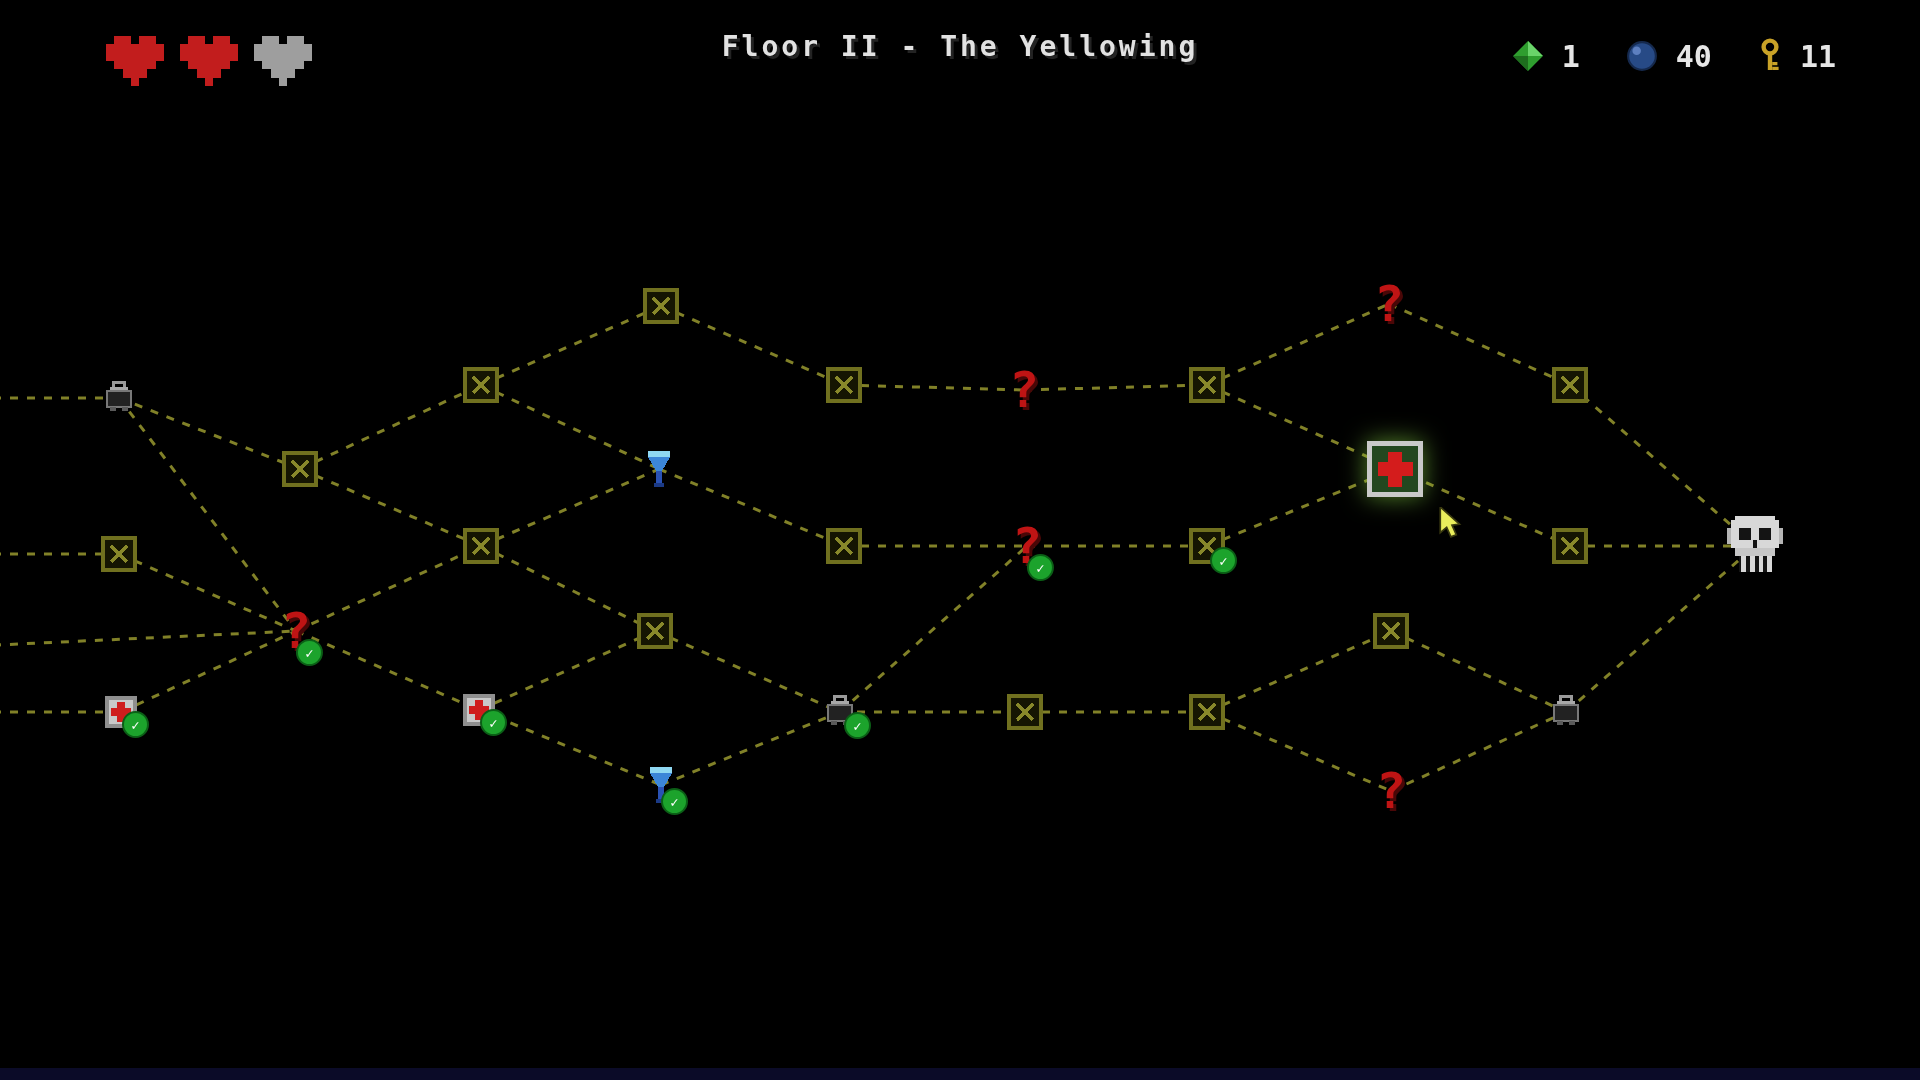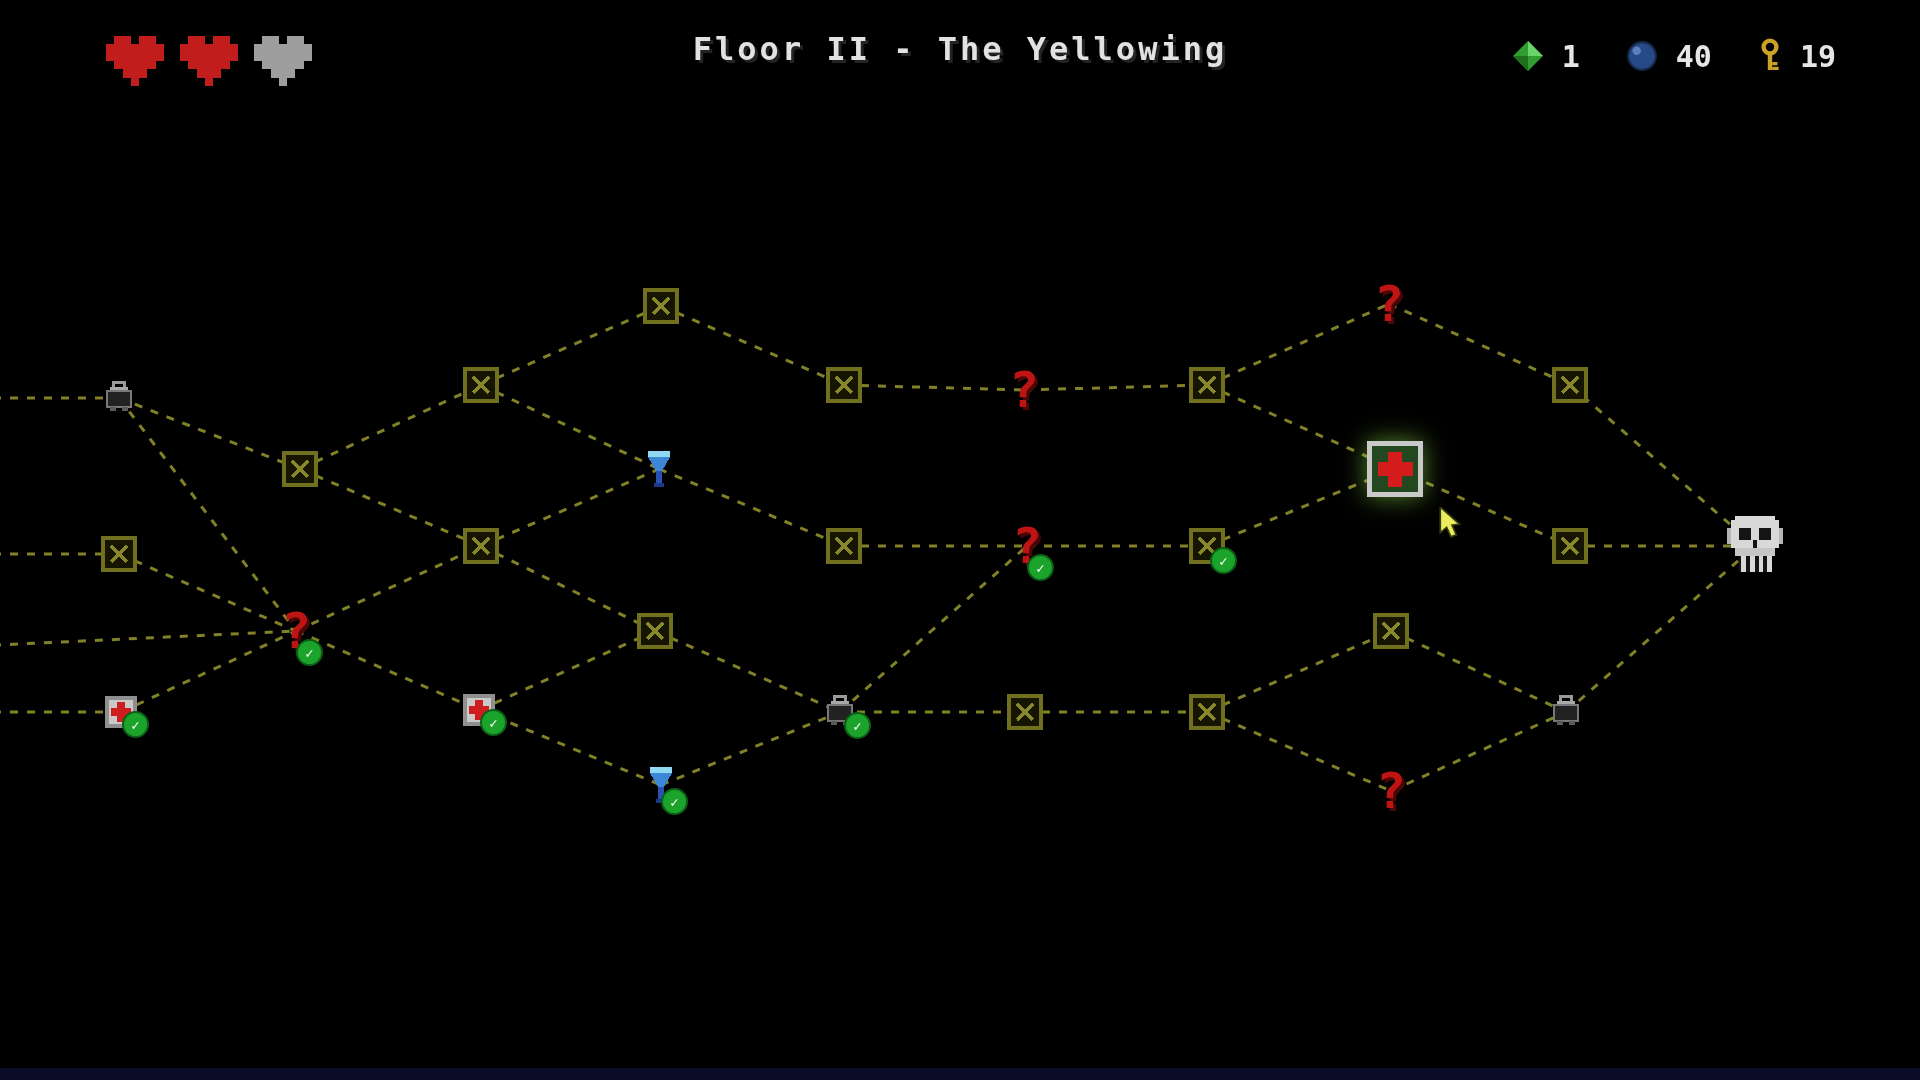--- a/index.html
+++ b/index.html
@@ -15,21 +15,21 @@
   
   .hud { position: absolute; top: 0; left: 0; right: 0; height: 120px; }
   .hearts {
     position: absolute; left: 106px; top: 36px;
     display: flex; gap: 16px;
   }
   .heart { display: block; }
   .title {
     position: absolute; left: 0; right: 0; top: 30px;
     margin: 0; text-align: center;
-    color: #e2e2e2; font-size: 32px; font-weight: bold;
+    color: #e2e2e2; font-size: 28px; font-weight: bold;
     letter-spacing: 3px;
     text-shadow: 3px 3px 0 #232323;
   }
   .resources {
     position: absolute; right: 84px; top: 38px;
     display: flex; align-items: center; gap: 46px;
   }
   .resource { display: flex; align-items: center; gap: 18px; }
   .res-icon { display: flex; align-items: center; }
   .res-value { color: #e6e6e6; font-size: 30px; font-weight: bold; }
@@ -119,21 +119,21 @@
       </div>
       <div class="resource">
         <span class="res-icon">
           <svg width="24" height="36" viewBox="0 0 12 18">
             <circle cx="6" cy="4.5" r="3.2" fill="none" stroke="#c9a227" stroke-width="2.2"></circle>
             <rect x="4.9" y="7.5" width="2.2" height="8.5" fill="#c9a227"></rect>
             <rect x="7.1" y="12" width="2.6" height="1.6" fill="#c9a227"></rect>
             <rect x="7.1" y="14.4" width="3.2" height="1.6" fill="#c9a227"></rect>
           </svg>
         </span>
-        <span class="res-value">19</span>
+        <span class="res-value">11</span>
       </div>
     </div>
   </header>
 
   <div class="map">
     <svg class="edges" viewBox="0 0 1920 1080">
         <line x1="-24" y1="398" x2="119" y2="398" stroke="#98982f" stroke-width="3" stroke-dasharray="8 9" opacity="0.85"></line>
         <line x1="-24" y1="554" x2="119" y2="554" stroke="#98982f" stroke-width="3" stroke-dasharray="8 9" opacity="0.85"></line>
         <line x1="-24" y1="646" x2="296" y2="631" stroke="#98982f" stroke-width="3" stroke-dasharray="8 9" opacity="0.85"></line>
         <line x1="-24" y1="712" x2="121" y2="712" stroke="#98982f" stroke-width="3" stroke-dasharray="8 9" opacity="0.85"></line>

